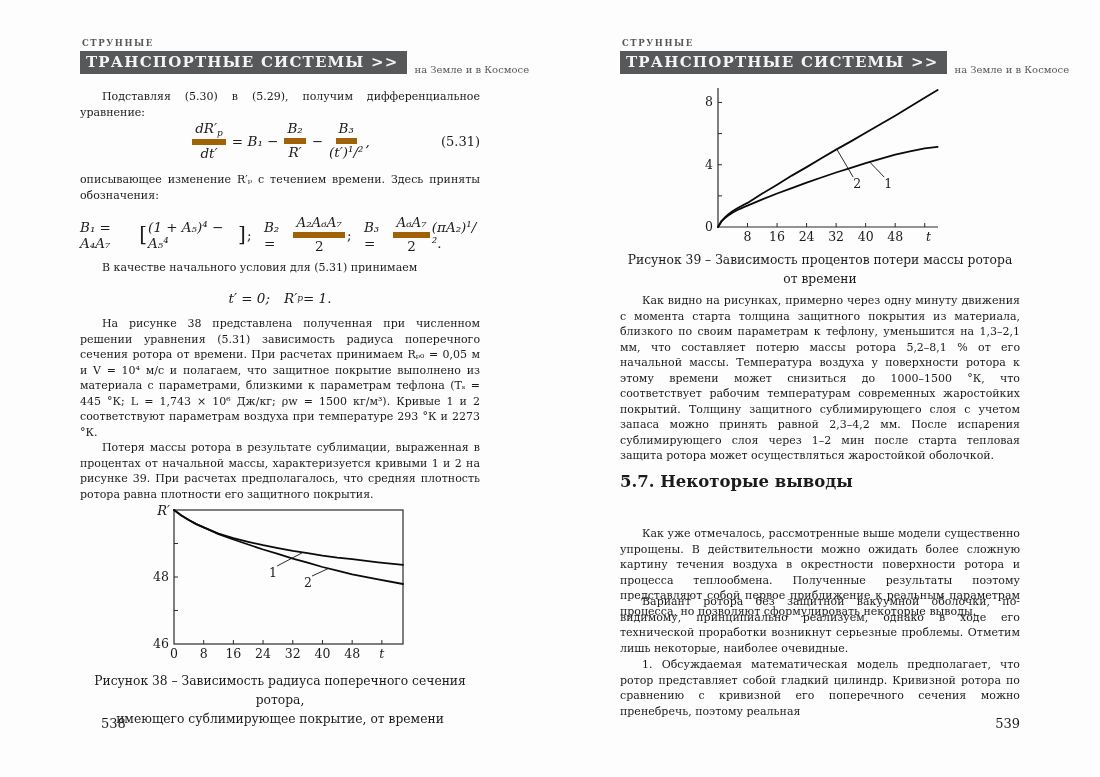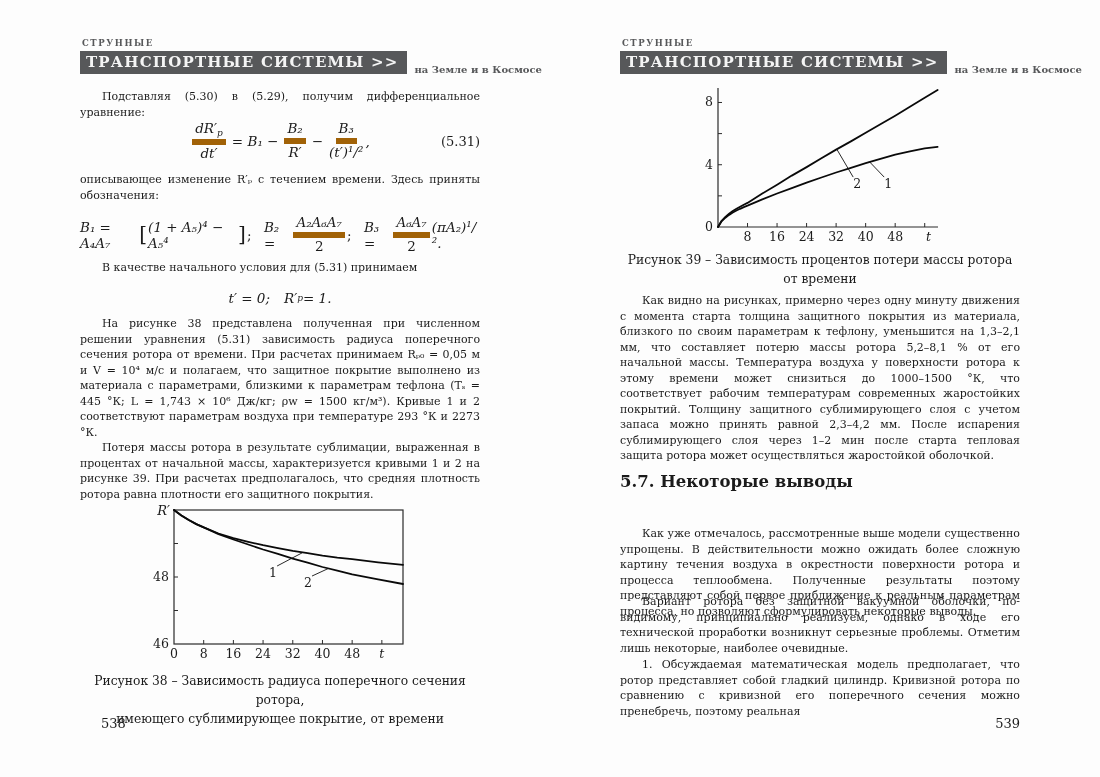--- a/index.html
+++ b/index.html
@@ -14,21 +14,21 @@
 
   
   .runhead{position:absolute;top:38px;height:30px;}
   #page-left .runhead{left:80px;width:400px;}
   #page-right .runhead{left:70px;width:400px;}
   .brand-top{font-size:8.5px;font-weight:bold;letter-spacing:1.6px;color:#57585a;margin:0 0 1px 2px;}
   .runhead-row{display:flex;align-items:center;}
   .brand-box{background:#57585a;color:#f4f4f4;font-size:15px;font-weight:bold;
              letter-spacing:1.2px;padding:2.5px 8px 2.5px 6px;white-space:nowrap;}
   .runhead-line{flex:1;height:1px;background:#b5b5b5;margin:0 8px 0 0;}
-  .tagline{font-size:10px;font-weight:bold;color:#57585a;white-space:nowrap;margin-right:7px;margin-top:15px;}
+  .tagline{font-size:10px;font-weight:normal;color:#57585a;white-space:nowrap;margin-right:7px;margin-top:15px;}
   .arrow-tag{width:26px;height:11px;background:#b3b5b7;
              clip-path:polygon(0 50%,28% 0,90% 0,100% 14%,100% 86%,90% 100%,28% 100%);}
 
   
   .para{position:absolute;width:400px;font-size:11px;line-height:15.5px;
         text-align:justify;}
   #page-left .para{left:80px;}
   #page-right .para{left:70px;}
   .indent{text-indent:22px;}
   .para p{margin:0;text-indent:22px;}

